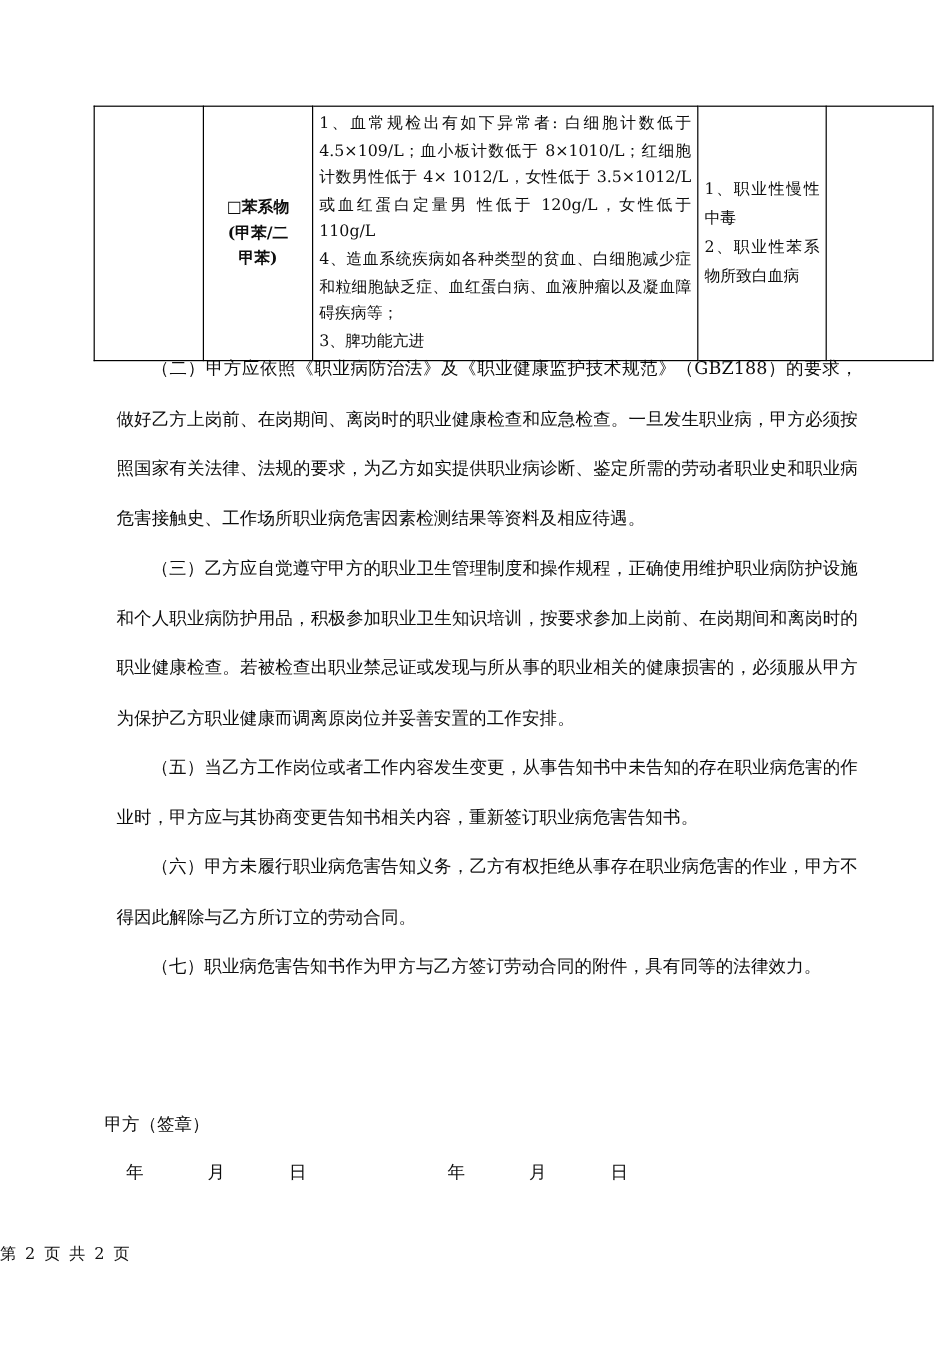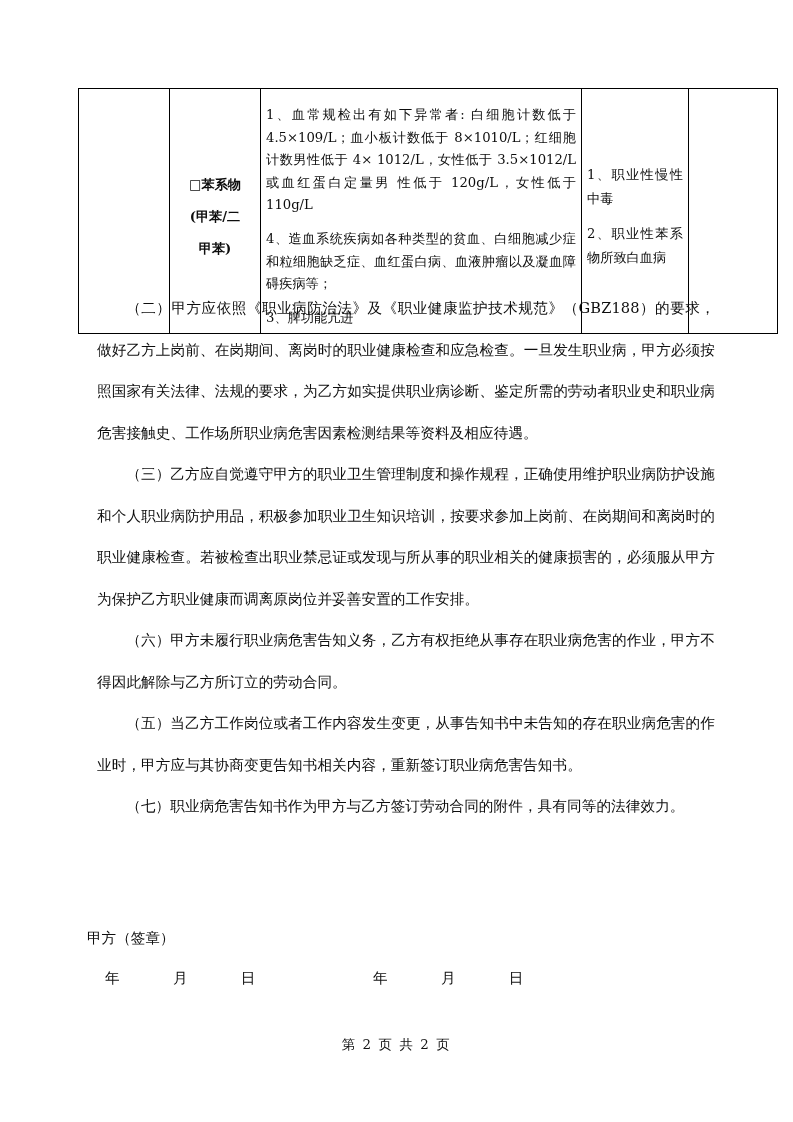--- a/index.html
+++ b/index.html
@@ -42,21 +42,21 @@
     padding: 4px 5px 4px 5px;
     font-size: 13.2px;
     line-height: 22.6px;
     font-family: "DejaVu Serif", "Liberation Serif", serif;
   }
   td.col-a { width: 80px; }
   td.col-b { width: 80px; text-align: center; }
   td.col-c { width: 310px; text-align: justify; text-justify: inter-ideograph; }
   td.col-d { width: 96px; text-align: justify; text-justify: inter-ideograph; }
   td.col-e { width: 78px; }
-  .cell-line { display: block; white-space: pre-wrap; margin-top: 11px; }
+  .cell-line { display: block; white-space: pre-wrap; }
   .col-b .cell-line { line-height: 21px; font-weight: bold; }
   .col-d .cell-line { line-height: 24px; }
 
   
   .body-block {
     position: absolute;
     left: 97px;
     top: 287px;
     width: 618px;
   }
@@ -89,21 +89,20 @@
   .sig-left.dateline, .sig-right.dateline { padding-left: 18px; }
   .date-cell { display: inline-block; }
   .date-gap { display: inline-block; width: 44px; }
 
   
   .footer {
     position: absolute;
     left: 0;
     top: 1036px;
     width: 793px;
-    text-align: center;
     font-size: 13.4px;
     font-family: "DejaVu Serif", "Liberation Serif", serif;
     letter-spacing: 1.6px;
     color: #111111;
   }
 </style>
 </head>
 <body>
 
 <div class="page">
@@ -133,22 +132,22 @@
 
           <td class="col-e"></td>
         </tr>
       </tbody>
     </table>
   </div>
 
   <div class="body-block">
     <p class="para">（二）甲方应依照《职业病防治法》及《职业健康监护技术规范》（GBZ188）的要求，做好乙方上岗前、在岗期间、离岗时的职业健康检查和应急检查。一旦发生职业病，甲方必须按照国家有关法律、法规的要求，为乙方如实提供职业病诊断、鉴定所需的劳动者职业史和职业病危害接触史、工作场所职业病危害因素检测结果等资料及相应待遇。</p>
     <p class="para">（三）乙方应自觉遵守甲方的职业卫生管理制度和操作规程，正确使用维护职业病防护设施和个人职业病防护用品，积极参加职业卫生知识培训，按要求参加上岗前、在岗期间和离岗时的职业健康检查。若被检查出职业禁忌证或发现与所从事的职业相关的健康损害的，必须服从甲方为保护乙方职业健康而调离原岗位并妥善安置的工作安排。</p>
+    <p class="para">（五）当乙方工作岗位或者工作内容发生变更，从事告知书中未告知的存在职业病危害的作业时，甲方应与其协商变更告知书相关内容，重新签订职业病危害告知书。</p>
     <p class="para">（六）甲方未履行职业病危害告知义务，乙方有权拒绝从事存在职业病危害的作业，甲方不得因此解除与乙方所订立的劳动合同。</p>
-    <p class="para">（五）当乙方工作岗位或者工作内容发生变更，从事告知书中未告知的存在职业病危害的作业时，甲方应与其协商变更告知书相关内容，重新签订职业病危害告知书。</p>
     <p class="para">（七）职业病危害告知书作为甲方与乙方签订劳动合同的附件，具有同等的法律效力。</p>
   </div>
 
   <div class="signature-block">
     <div class="sig-row">
       <span class="sig-left">甲方（签章）</span>
     </div>
     <div class="sig-row">
       <span class="sig-left dateline">
         <span class="date-cell">年</span>

